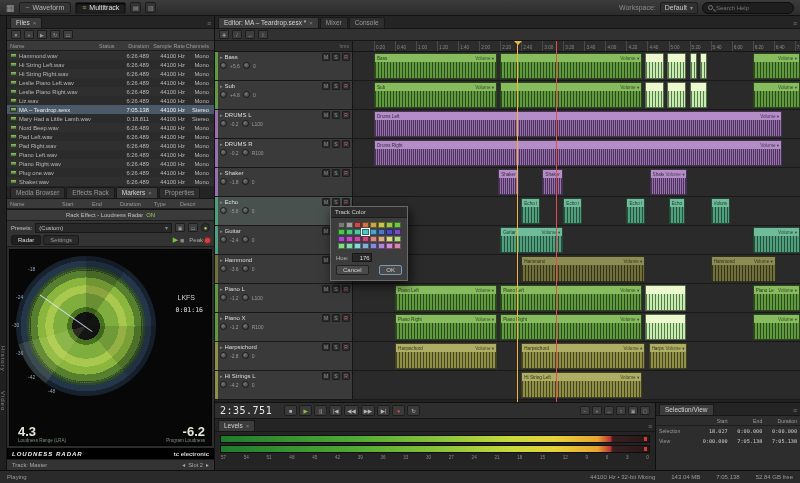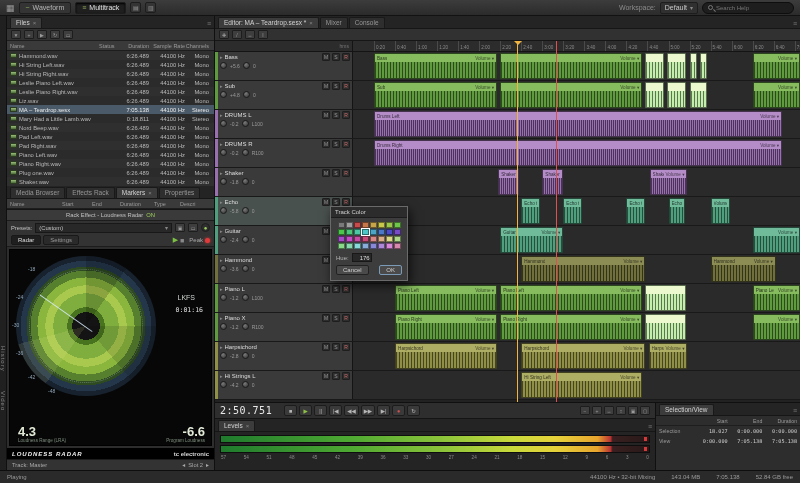--- a/index.html
+++ b/index.html
@@ -409,21 +409,21 @@
           <span class="rscale" style="left:6px;top:100px">-36</span>
           <span class="rscale" style="left:18px;top:124px">-42</span>
           <span class="rscale" style="left:38px;top:138px">-48</span>
           <span class="runit">LKFS</span>
           <span class="relapsed">0:01:16</span>
           <div class="lra">
             <div class="bigval">4.3</div>
             <div class="biglbl">Loudness Range (LRA)</div>
           </div>
           <div class="prog">
-            <div class="bigval">-6.6</div>
+            <div class="bigval">-6.2</div>
             <div class="biglbl">Program Loudness</div>
           </div>
         </div>
         <div class="rbrand">
           <span class="brandl">LOUDNESS RADAR</span>
           <span class="brandr">tc electronic</span>
         </div>
         <div class="rfoot">
           <span>Track: Master</span>
           <span class="slot">
@@ -968,21 +968,21 @@
           </div>
         <div class="overlay">
           <div class="playhead" style="left: 36.6471%;"></div>
           <div class="markerline" style="left: 45.4118%;"></div>
         </div>
       </div>
 
       <div class="bottomrow">
         <div class="bl">
           <div class="transport">
-            <span class="timedisp">2:50.751</span>
+            <span class="timedisp">2:35.751</span>
             <span class="tpbtns">
                 <span class="tpbtn ">■</span>
                 <span class="tpbtn green">▶</span>
                 <span class="tpbtn ">||</span>
                 <span class="tpbtn ">|◀</span>
                 <span class="tpbtn ">◀◀</span>
                 <span class="tpbtn ">▶▶</span>
                 <span class="tpbtn ">▶|</span>
                 <span class="tpbtn red">●</span>
                 <span class="tpbtn ">↻</span>

